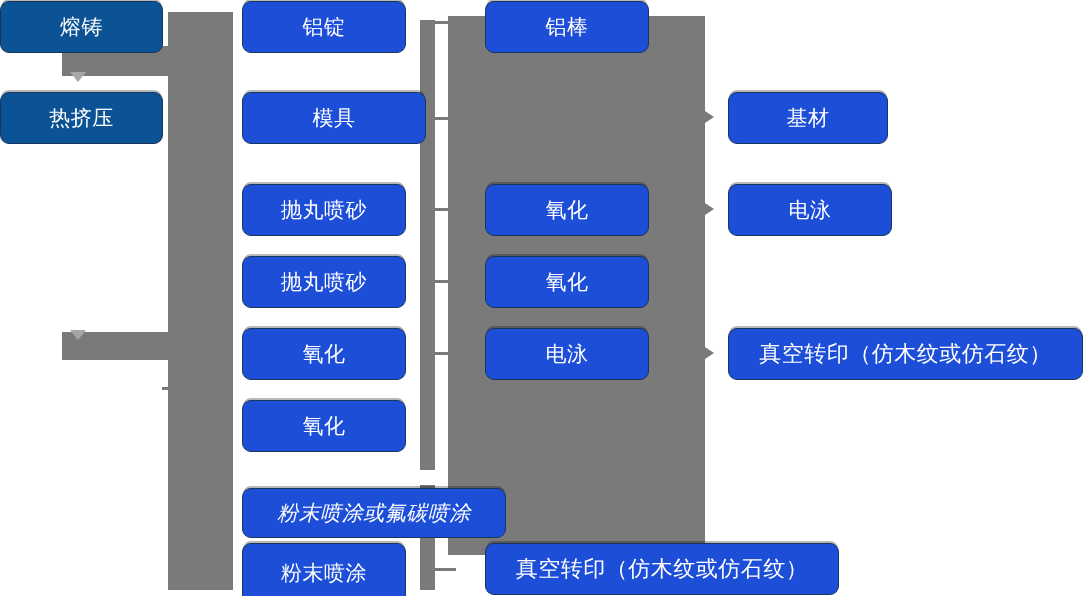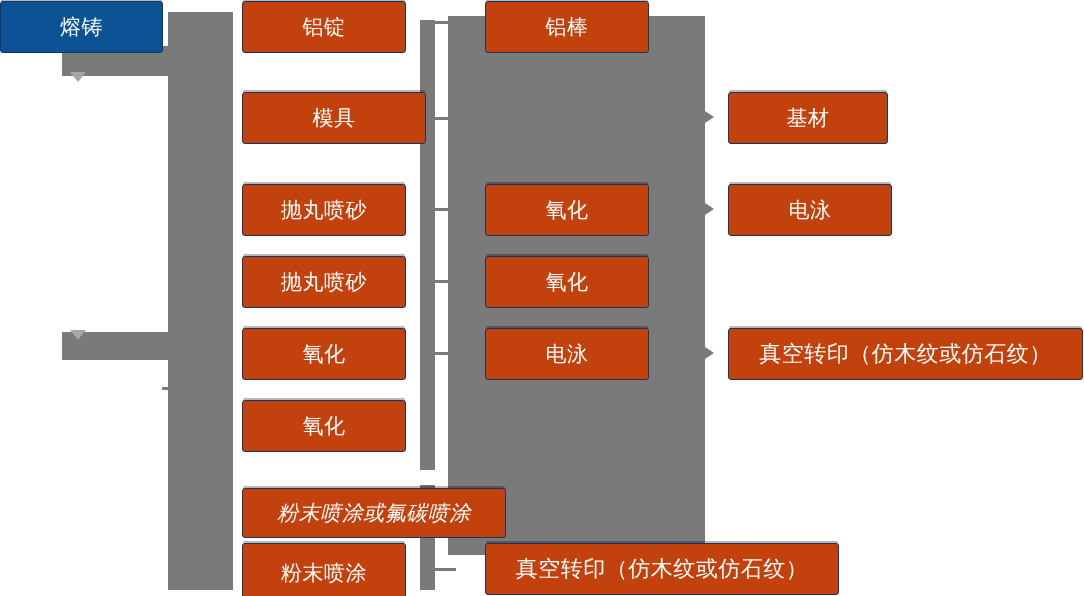--- a/index.html
+++ b/index.html
@@ -57,28 +57,28 @@
   .box {
     position: absolute;
     box-sizing: border-box;
     display: flex;
     align-items: center;
     justify-content: center;
     color: #ffffff;
     font-size: 21px;
     line-height: 1;
     letter-spacing: 0.5px;
-    border-radius: 3px;
+    border-radius: 9px;
     border: 1px solid #17365d;
     box-shadow: 0 -3px 0 -1px rgba(0,0,0,0.28);
     white-space: nowrap;
     user-select: none;
   }
   .box.dark  { background: #0b5394; }
-  .box.mid   { background: #c2410c; }
+  .box.mid   { background: #1d4ed8; }
   .box.wide  { font-size: 22px; }
 </style>
 </head>
 <body>
 
 <div id="canvas">
 
   <div class="gray" style="left:168px; top:12px; width:65px; height:578px;"></div>
   <div class="gray" style="left:62px; top:46px; width:110px; height:30px;"></div>
   <div class="gray" style="left:62px; top:332px; width:110px; height:28px;"></div>
@@ -107,20 +107,23 @@
   <div class="gray-line" style="left:432px; top:568px; width:24px; height:3px;"></div>
 
   <div class="gray" style="left:448px; top:16px; width:257px; height:539px;"></div>
 
   <div class="arrow-r small" style="left:705px; top:111px;"></div>
   <div class="arrow-r small" style="left:705px; top:203px;"></div>
   <div class="arrow-r small" style="left:705px; top:347px;"></div>
 
   <div class="box dark" style="left:0px; top:1px; width:163px; height:52px;">
     <span>熔铸</span>
+  </div>
+  <div class="box dark" style="left:0px; top:92px; width:163px; height:52px;">
+    <span>热挤压</span>
   </div>
 
   <div class="box mid" style="left:242px; top:1px; width:164px; height:52px;">
     <span>铝锭</span>
   </div>
   <div class="box mid" style="left:242px; top:92px; width:184px; height:52px;">
     <span>模具</span>
   </div>
   <div class="box mid" style="left:242px; top:184px; width:164px; height:52px;">
     <span>抛丸喷砂</span>

